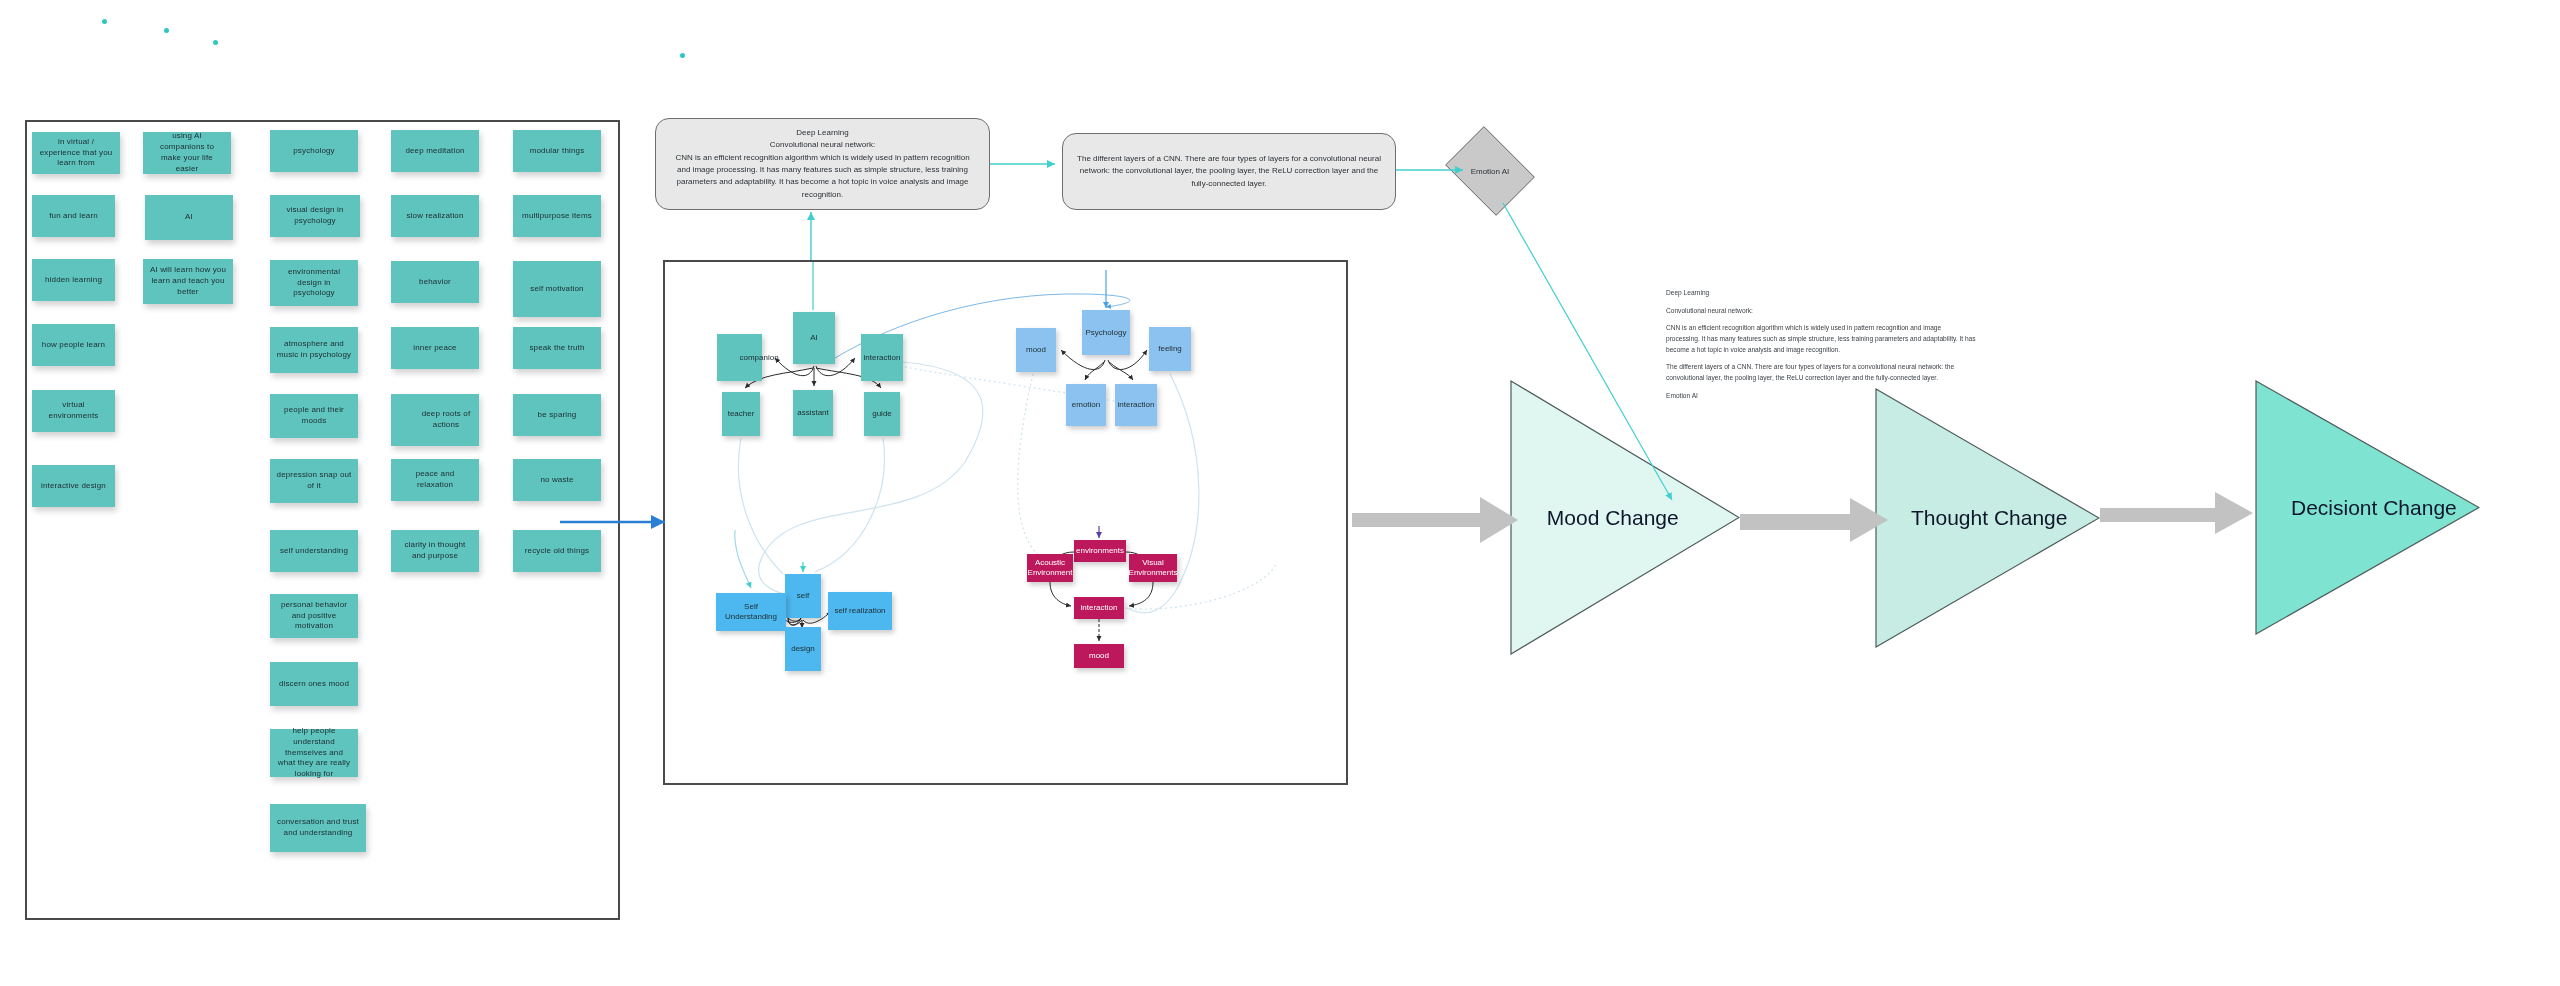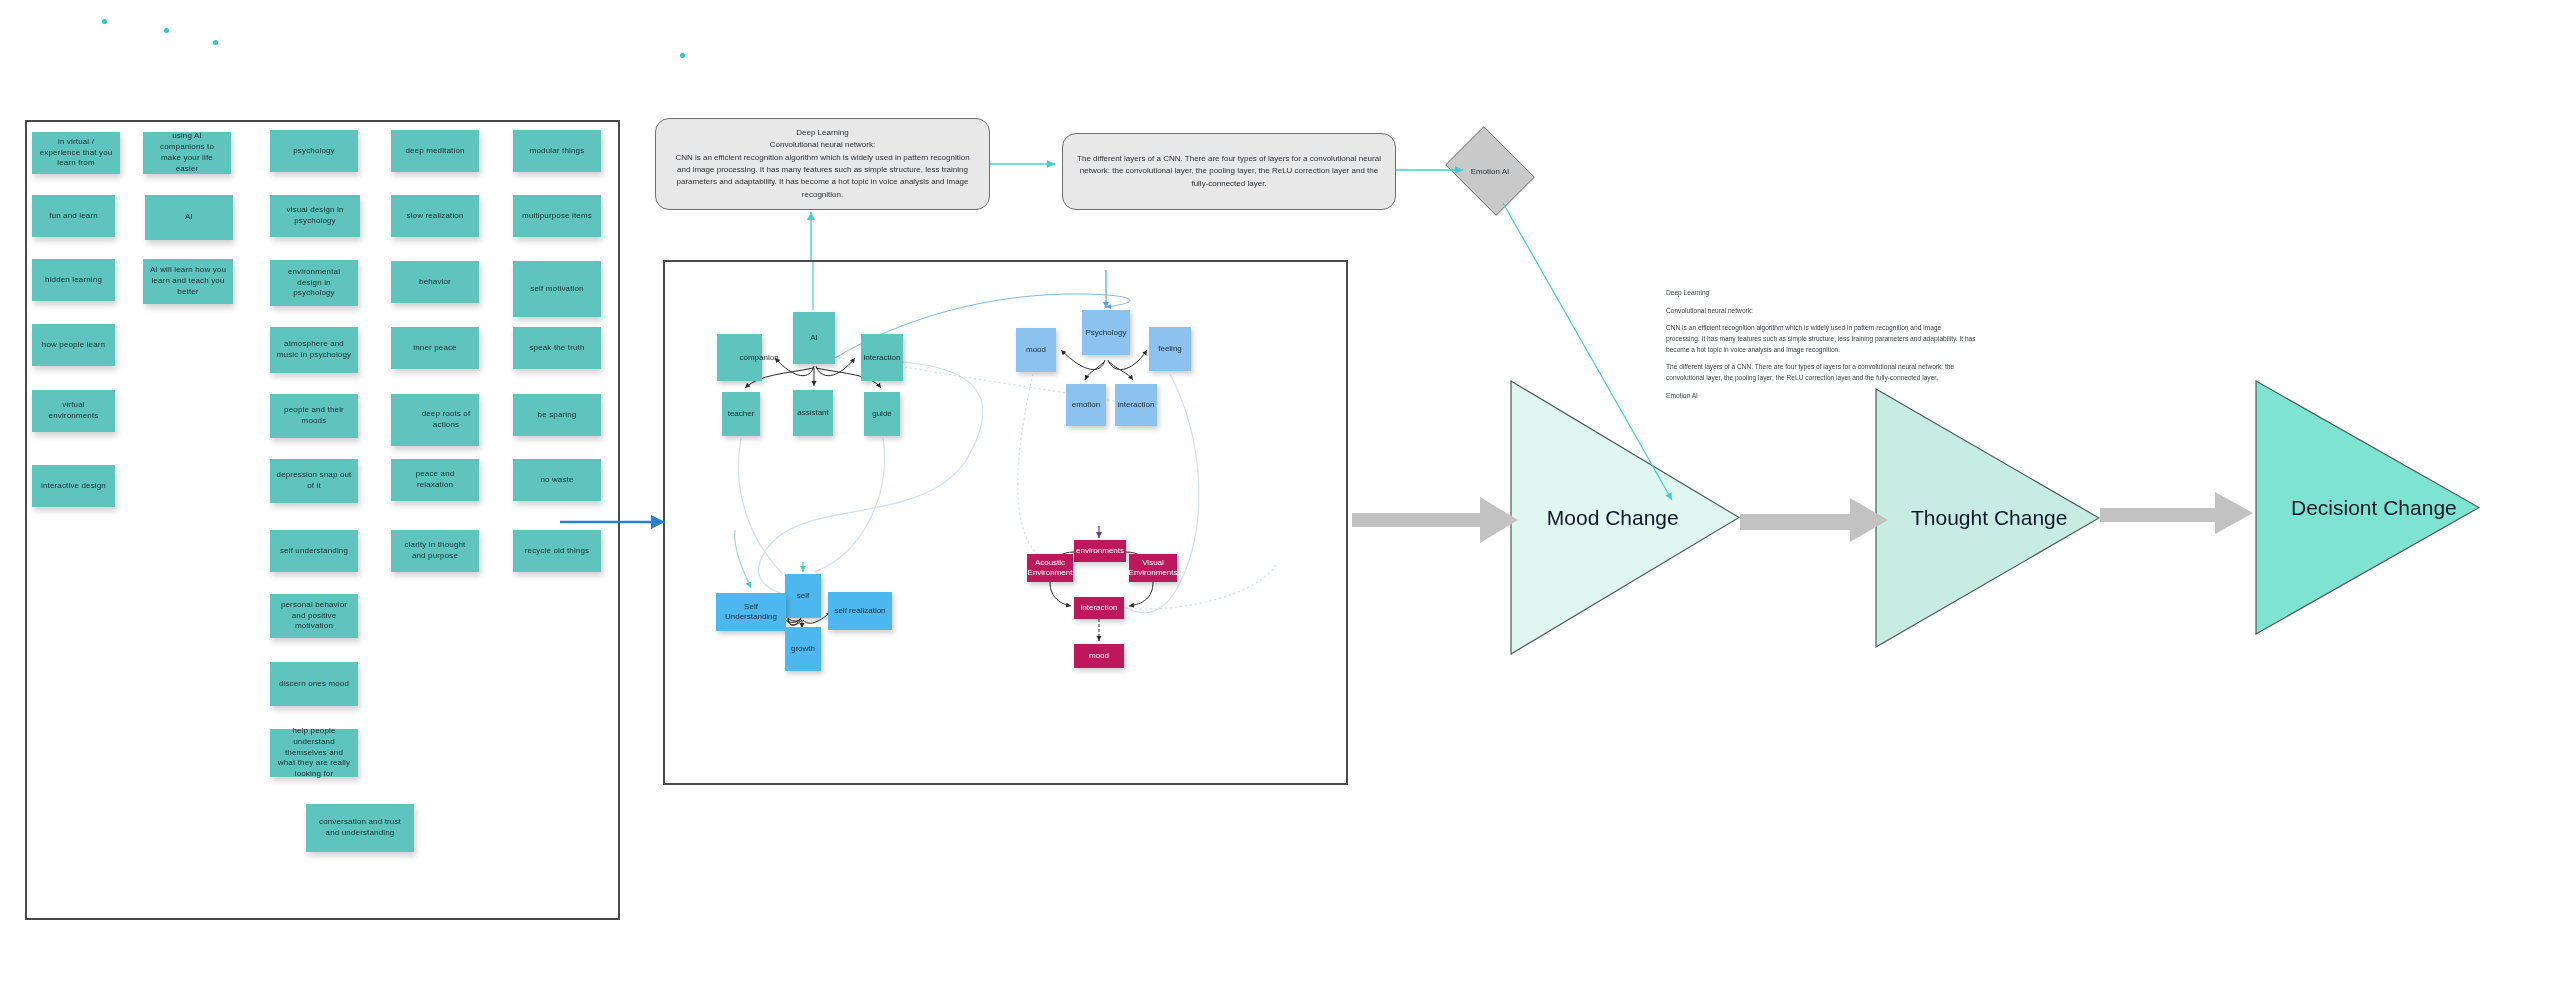--- a/index.html
+++ b/index.html
@@ -181,21 +181,21 @@
       <div class="sticky" style="left: 243px; top: 8px; width: 88px; height: 42px;">psychology</div>
       <div class="sticky" style="left: 243px; top: 73px; width: 90px; height: 42px;">visual design in psychology</div>
       <div class="sticky" style="left: 243px; top: 138px; width: 88px; height: 46px;">environmental design in psychology</div>
       <div class="sticky" style="left: 243px; top: 205px; width: 88px; height: 46px;">atmosphere and music in psychology</div>
       <div class="sticky" style="left: 243px; top: 272px; width: 88px; height: 44px;">people and their moods</div>
       <div class="sticky" style="left: 243px; top: 337px; width: 88px; height: 44px;">depression snap out of it</div>
       <div class="sticky" style="left: 243px; top: 408px; width: 88px; height: 42px;">self understanding</div>
       <div class="sticky" style="left: 243px; top: 472px; width: 88px; height: 44px;">personal behavior and positive motivation</div>
       <div class="sticky" style="left: 243px; top: 540px; width: 88px; height: 44px;">discern ones mood</div>
       <div class="sticky" style="left: 243px; top: 607px; width: 88px; height: 48px;">help people understand themselves and what they are really looking for</div>
-      <div class="sticky" style="left: 243px; top: 682px; width: 108px; height: 48px; margin-left: 36px;">conversation and trust and understanding</div>
+      <div class="sticky" style="left: 243px; top: 682px; width: 96px; height: 48px;">conversation and trust and understanding</div>
       <div class="sticky" style="left: 364px; top: 8px; width: 88px; height: 42px;">deep meditation</div>
       <div class="sticky" style="left: 364px; top: 73px; width: 88px; height: 42px;">slow realization</div>
       <div class="sticky" style="left: 364px; top: 139px; width: 88px; height: 42px;">behavior</div>
       <div class="sticky" style="left: 364px; top: 205px; width: 88px; height: 42px;">inner peace</div>
       <div class="sticky" style="left: 364px; top: 272px; width: 88px; height: 52px; padding-left: 28px;">deep roots of actions</div>
       <div class="sticky" style="left: 364px; top: 337px; width: 88px; height: 42px;">peace and relaxation</div>
       <div class="sticky" style="left: 364px; top: 408px; width: 88px; height: 42px;">clarity in thought and purpose</div>
       <div class="sticky" style="left: 486px; top: 8px; width: 88px; height: 42px;">modular things</div>
       <div class="sticky" style="left: 486px; top: 73px; width: 88px; height: 42px;">multipurpose items</div>
       <div class="sticky" style="left: 486px; top: 139px; width: 88px; height: 56px;">self motivation</div>
@@ -286,21 +286,21 @@
         <div class="node n-teal" style="left: 128px; top: 128px; width: 40px; height: 46px;">assistant</div>
         <div class="node n-teal" style="left: 199px; top: 130px; width: 36px; height: 44px;">guide</div>
         <div class="node n-blue" style="left: 417px; top: 48px; width: 48px; height: 45px;">Psychology</div>
         <div class="node n-blue" style="left: 351px; top: 66px; width: 40px; height: 44px;">mood</div>
         <div class="node n-blue" style="left: 484px; top: 65px; width: 42px; height: 44px;">feeling</div>
         <div class="node n-blue" style="left: 401px; top: 122px; width: 40px; height: 42px;">emotion</div>
         <div class="node n-blue" style="left: 450px; top: 122px; width: 42px; height: 42px;">interaction</div>
         <div class="node n-blue2" style="left: 120px; top: 312px; width: 36px; height: 44px;">self</div>
         <div class="node n-blue2" style="left: 51px; top: 331px; width: 70px; height: 38px;">Self Understanding</div>
         <div class="node n-blue2" style="left: 163px; top: 330px; width: 64px; height: 38px;">self realization</div>
-        <div class="node n-blue2" style="left: 120px; top: 365px; width: 36px; height: 44px;">growth</div>
+        <div class="node n-blue2" style="left: 120px; top: 365px; width: 36px; height: 44px;">design</div>
         <div class="node n-purple" style="left: 409px; top: 278px; width: 52px; height: 22px;">environments</div>
         <div class="node n-purple" style="left: 362px; top: 292px; width: 46px; height: 28px;">Acoustic Environment</div>
         <div class="node n-purple" style="left: 464px; top: 292px; width: 48px; height: 28px;">Visual Environments</div>
         <div class="node n-purple" style="left: 409px; top: 335px; width: 50px; height: 22px;">interaction</div>
         <div class="node n-purple" style="left: 409px; top: 382px; width: 50px; height: 24px;">mood</div>
       </div>
   </div>
 
   <div id="right-text">
       <p>Deep Learning</p>

